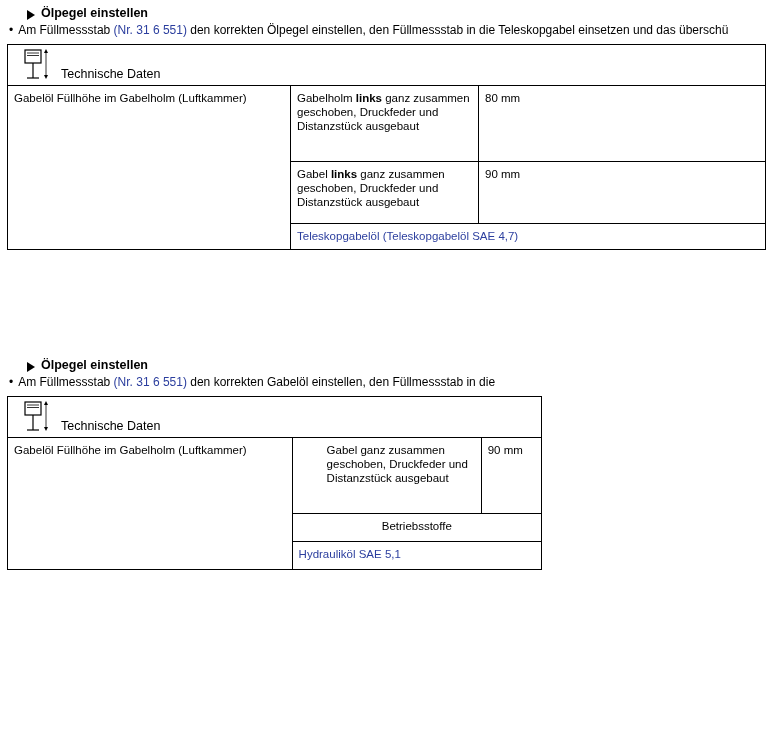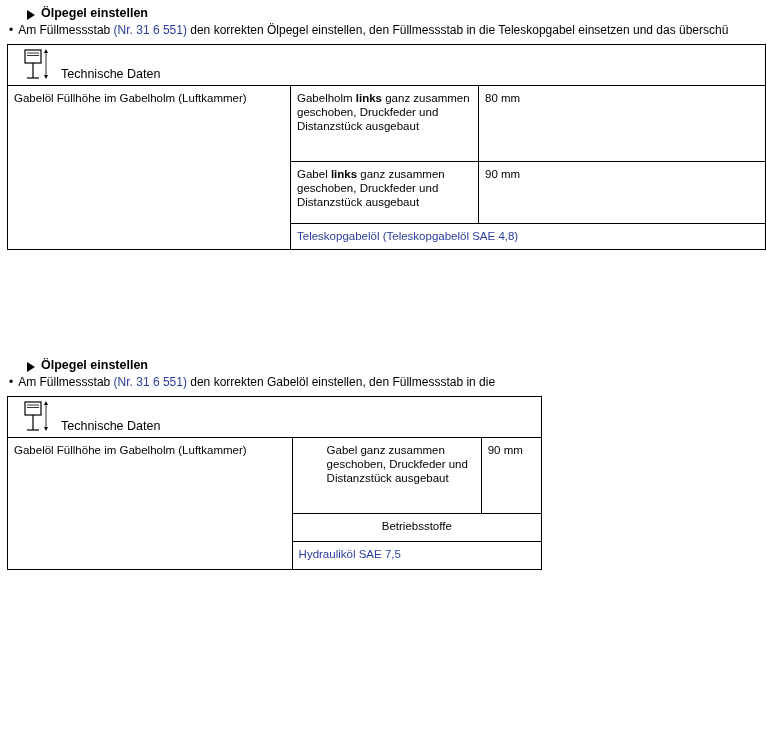--- a/index.html
+++ b/index.html
@@ -155,21 +155,21 @@
       <tr>
         <td rowspan="3" class="cell-label">Gabelöl Füllhöhe im Gabelholm (Luftkammer)</td>
         <td class="cell-desc" style="height:64px;"><span>Gabelholm </span><b>links</b><span> ganz zusammen geschoben, Druckfeder und Distanzstück ausgebaut</span></td>
         <td class="cell-val">80 mm</td>
       </tr>
       <tr>
         <td class="cell-desc" style="height:50px;"><span>Gabel </span><b>links</b><span> ganz zusammen geschoben, Druckfeder und Distanzstück ausgebaut</span></td>
         <td class="cell-val">90 mm</td>
       </tr>
       <tr>
-        <td colspan="2" class="cell-blue" style="height:14px;">Teleskopgabelöl (Teleskopgabelöl SAE 4,8)</td>
+        <td colspan="2" class="cell-blue" style="height:14px;">Teleskopgabelöl (Teleskopgabelöl SAE 4,7)</td>
       </tr>
     </tbody>
   </table>
 </div>
 
 <div class="section" id="section-2">
 
   <div class="heading-row">
     <span class="tri"></span>
     <span class="heading-text">Ölpegel einstellen</span>
@@ -208,17 +208,17 @@
       </tr>
       <tr>
         <td rowspan="3" class="cell-label">Gabelöl Füllhöhe im Gabelholm (Luftkammer)</td>
         <td class="cell-desc" style="height:64px;padding-left:34px;"><span>Gabel ganz zusammen geschoben, Druckfeder und Distanzstück ausgebaut</span></td>
         <td class="cell-val">90 mm</td>
       </tr>
       <tr>
         <td colspan="2" class="cell-desc" style="height:16px;text-align:center;">Betriebsstoffe</td>
       </tr>
       <tr>
-        <td colspan="2" class="cell-blue" style="height:16px;">Hydrauliköl SAE 7,5</td>
+        <td colspan="2" class="cell-blue" style="height:16px;">Hydrauliköl SAE 5,1</td>
       </tr>
     </tbody>
   </table>
 </div>
 
 </body></html>

